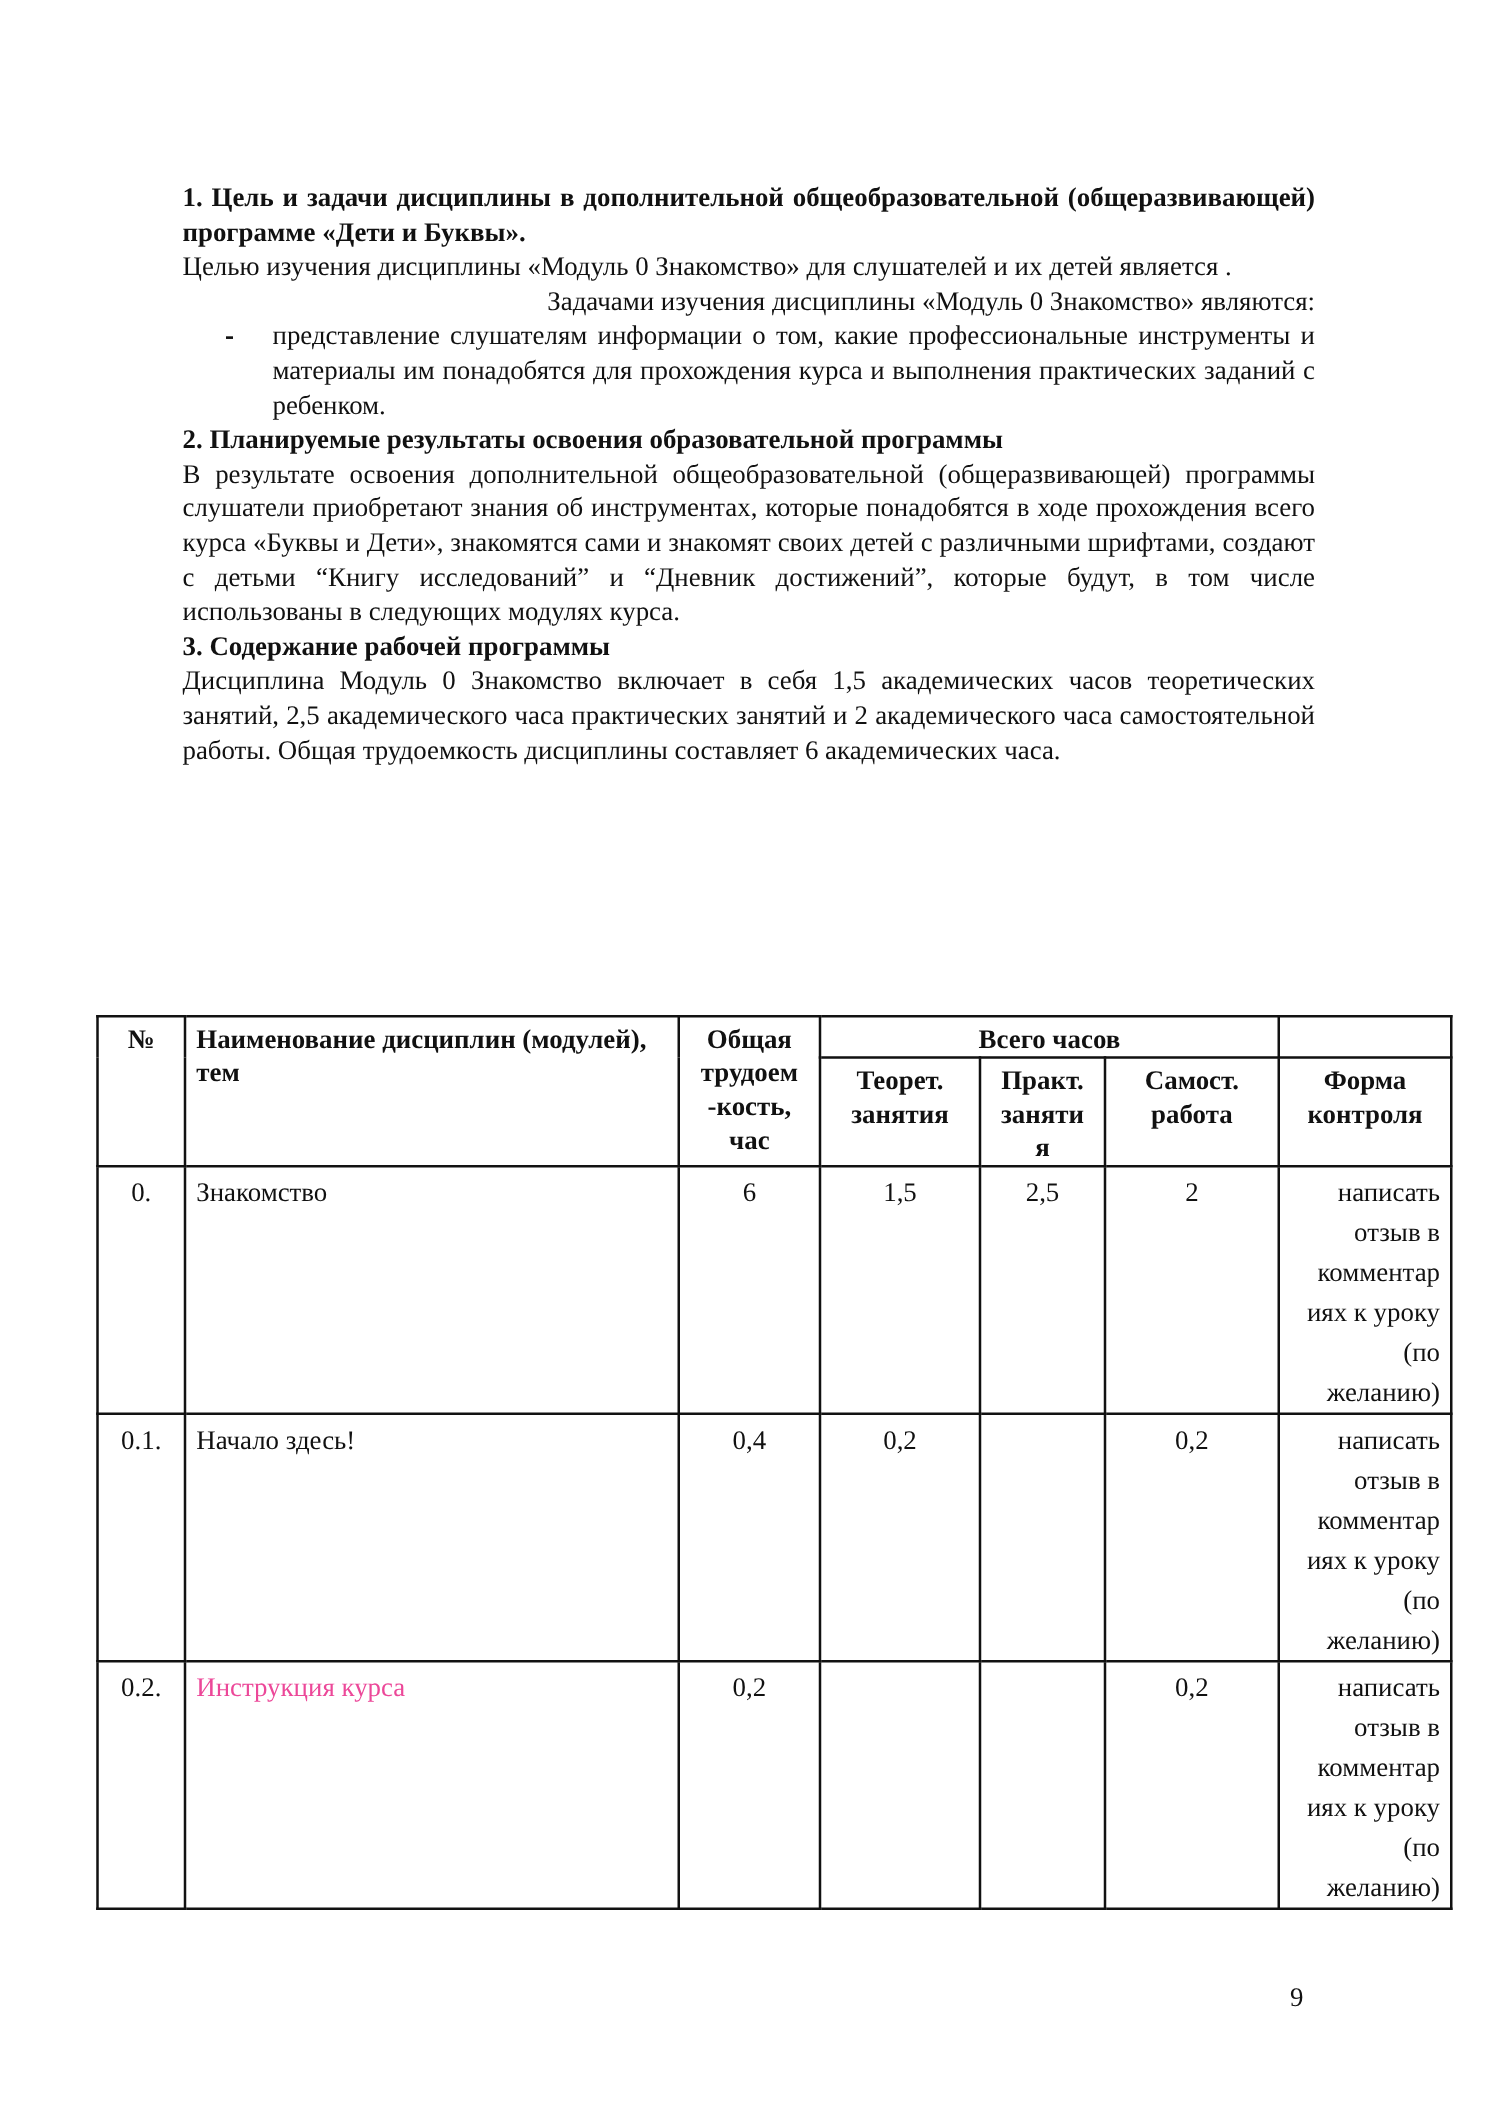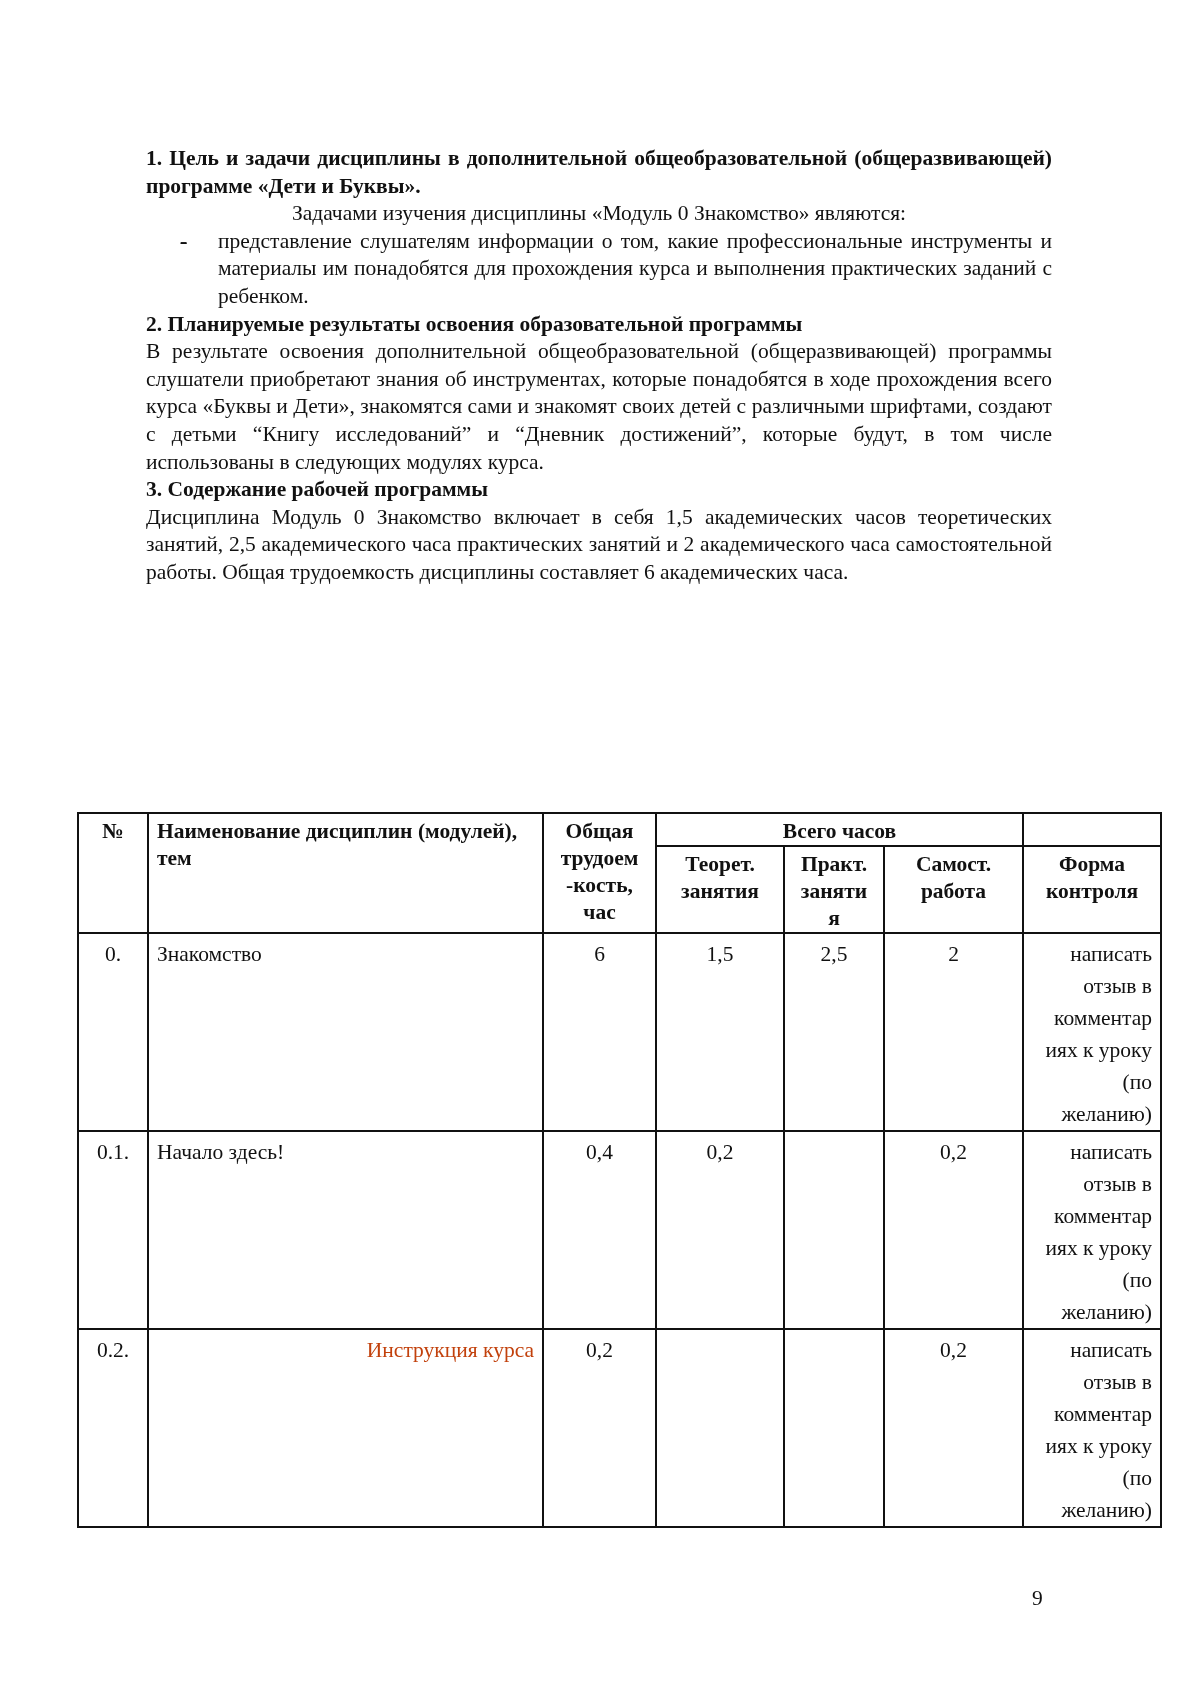--- a/index.html
+++ b/index.html
@@ -33,34 +33,35 @@
   .c-total { width: 113px; text-align: center; }
   .c-teor { width: 128px; text-align: center; margin-left: 28px; }
   .c-prakt { width: 100px; text-align: center; border-radius: 32px; }
   .c-sam { width: 139px; text-align: center; border-radius: 21px; }
   .c-form { text-align: right; }
   .hdr-top { height: 29px; }
   .hdr-sub { height: 78px; }
   .row0 td { height: 186px; }
   .row1 td { height: 183px; }
   .row2 td { height: 186px; }
-  .muted { color: #c2410c; text-align: right; }
+  .muted { color: #ec4899; }
 
   .page-number {
     position: absolute; left: 1032px; top: 1586px;
     font-size: 21.5px;
   }
 </style>
 </head>
 <body>
 
 <div class="page">
   <div class="text-block">
     <p class="h">1. Цель и задачи дисциплины в дополнительной общеобразовательной (общеразвивающей) программе «Дети и Буквы».</p>
-    <p style="text-align:center">Задачами изучения дисциплины «Модуль 0 Знакомство» являются:</p>
+    <p>Целью изучения дисциплины «Модуль 0 Знакомство» для слушателей и их детей является .</p>
+    <p style="text-align:right">Задачами изучения дисциплины «Модуль 0 Знакомство» являются:</p>
     <ul class="dash">
       <li><span class="dash-mark">-</span></li>
       <li><span class="dash-mark">-</span></li>
       <li><span class="dash-mark">-</span><span>представление слушателям информации о том, какие профессиональные инструменты и материалы им понадобятся для прохождения курса и выполнения практических заданий с ребенком.</span></li>
     </ul>
     <p class="h" style="text-align:left">2. Планируемые результаты освоения образовательной программы</p>
     <p>В результате освоения дополнительной общеобразовательной (общеразвивающей) программы слушатели приобретают знания  об инструментах, которые понадобятся в ходе прохождения всего курса «Буквы и Дети», знакомятся сами и знакомят своих детей с различными шрифтами, создают с детьми “Книгу исследований” и “Дневник достижений”, которые будут, в том числе использованы в следующих модулях курса.</p>
     <p class="h" style="text-align:left">3. Содержание рабочей программы</p>
     <p>Дисциплина  Модуль 0 Знакомство включает в себя 1,5 академических часов теоретических занятий, 2,5 академического часа практических занятий и 2 академического часа самостоятельной работы. Общая трудоемкость дисциплины составляет 6 академических часа.</p>
   </div>

